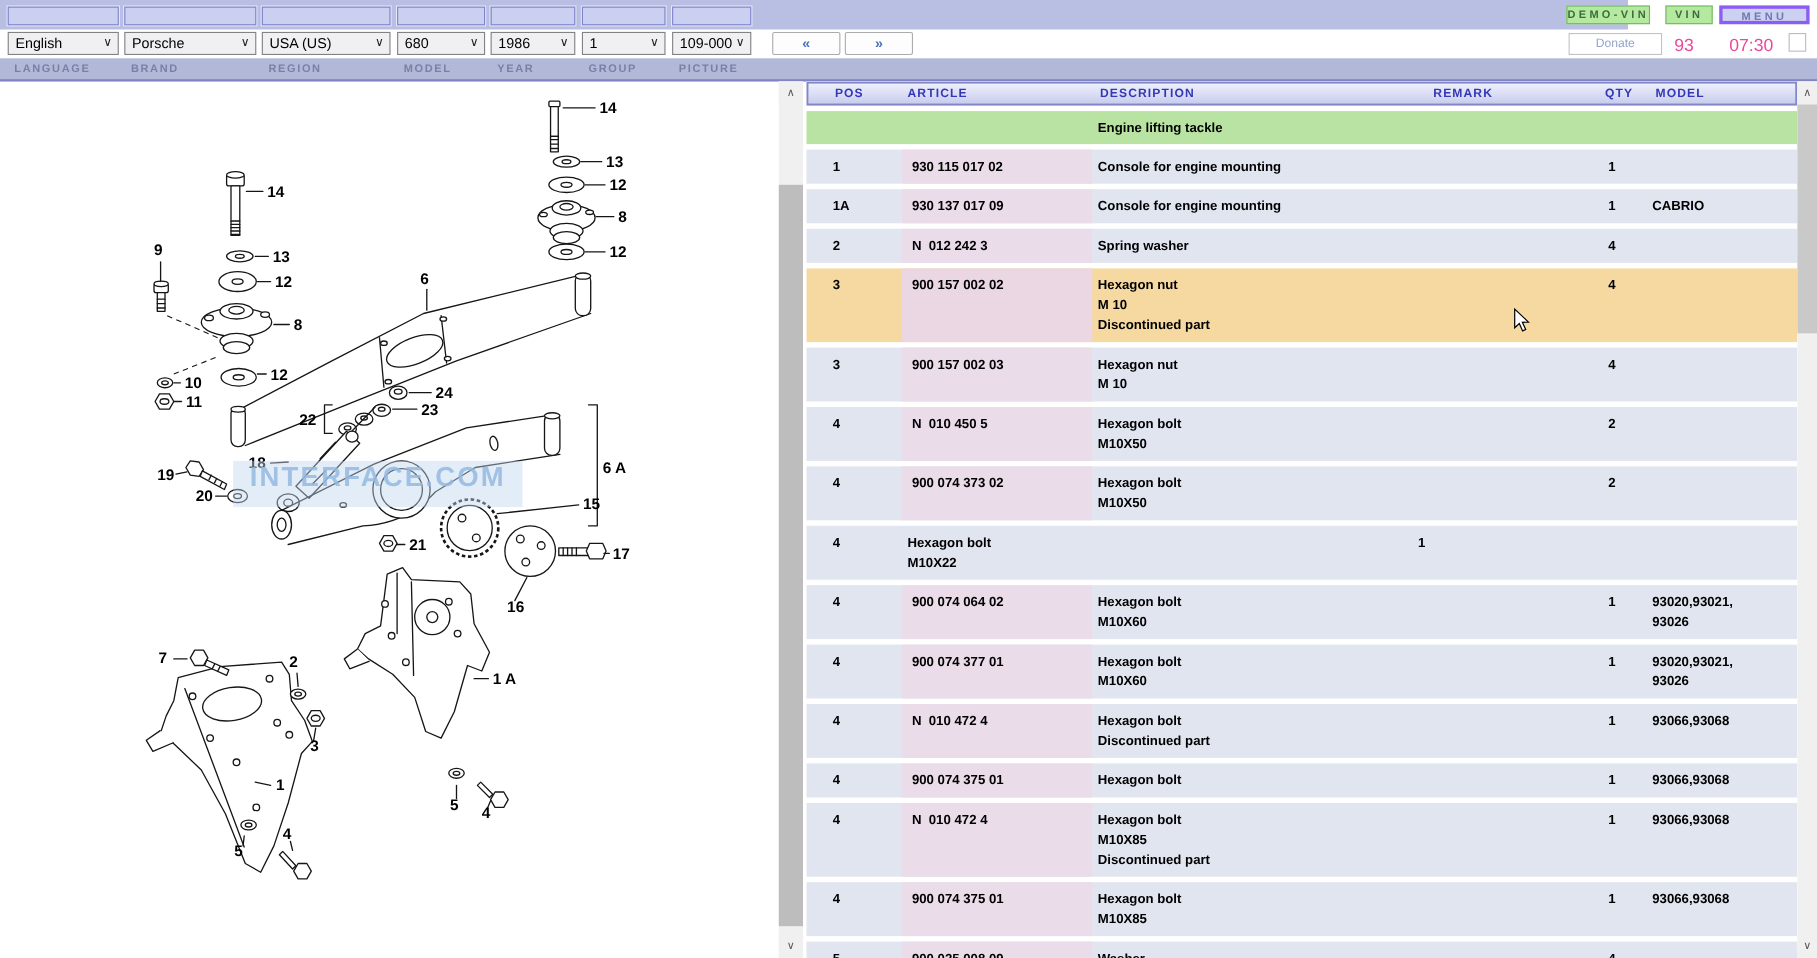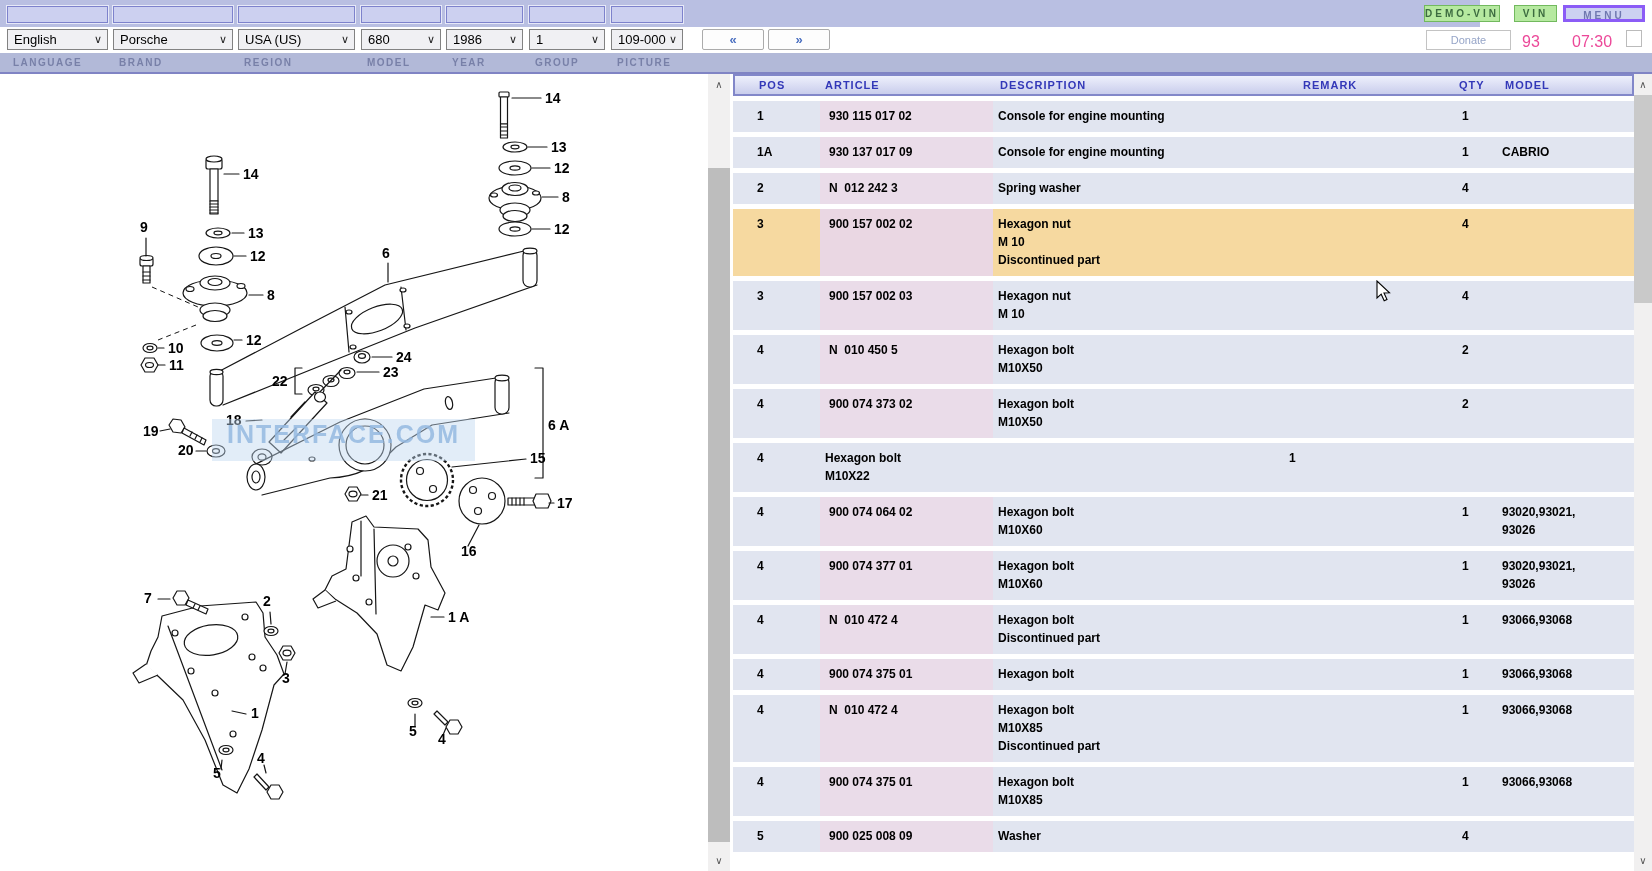--- a/index.html
+++ b/index.html
@@ -427,20 +427,21 @@
 
   <div id="tablewrap">
     <div class="thead">
       <div class="pos">POS</div>
       <div class="article">ARTICLE</div>
       <div class="desc">DESCRIPTION</div>
       <div class="remark">REMARK</div>
       <div class="qty">QTY</div>
       <div class="model">MODEL</div>
     </div>
+    <div class="section">Engine lifting tackle</div>
     <div id="tbody">
         <div class="trow">
           <div class="c pos">
             <div>1</div>
           </div>
           <div class="c article"><div>930 115 017 02</div></div>
           <div class="c desc">
             <div>Console for engine mounting</div>
           </div>
           <div class="c remark">

